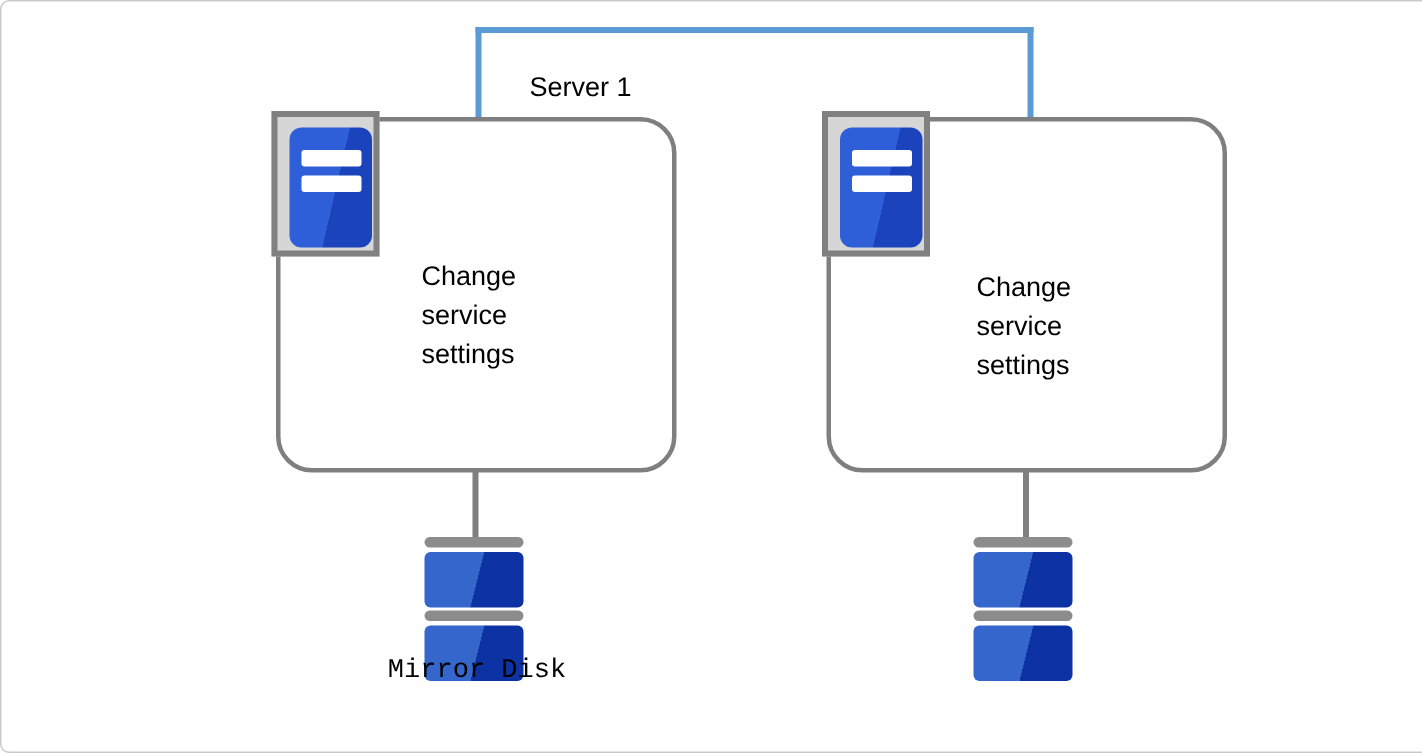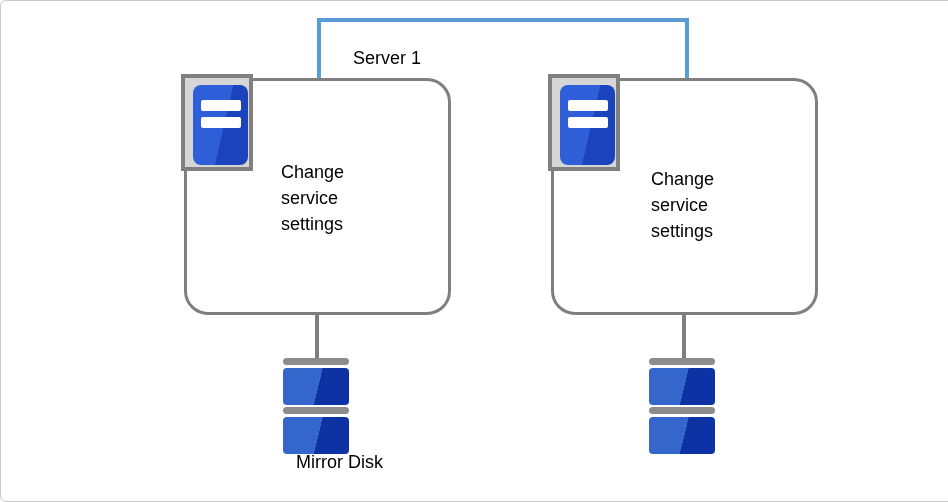--- a/index.html
+++ b/index.html
@@ -56,20 +56,21 @@
   }
   .server-box.b1 { left: 183px; }
   .server-box.b2 { left: 550px; }
 
   .box-text {
     position: absolute;
     font-size: 18px;
     line-height: 26px;
     text-align: left;
     white-space: nowrap;
+    margin-top: 12px;
   }
   .box-text.t1 { left: 280px; top: 158px; }
   .box-text.t2 { left: 650px; top: 165px; }
 
   
   .icon-panel {
     position: absolute;
     top: 73px;
     width: 72px; height: 97px;
     box-sizing: border-box;
@@ -128,26 +129,27 @@
     left: 0;
     width: 66px; height: 37px;
     border-radius: 4px;
     background: linear-gradient(104deg, #3466cb 0%, #3466cb 53%, #0d32a3 53%, #0d32a3 100%);
   }
   .disk-platter.pl1 { top: 10px; }
   .disk-platter.pl2 { top: 59px; }
 
   .disk-label {
     position: absolute;
-    left: 252px; top: 450px;
+    left: 252px; top: 435px;
     width: 130px;
-    text-align: right;
+    text-align: center;
     font-size: 18px;
     line-height: 22px;
     white-space: nowrap;
+    font-family: Liberation Mono, monospace;
   }
 </style>
 </head>
 <body>
 
 <div class="canvas">
 
   <div class="link-h"></div>
   <div class="link-v left"></div>
   <div class="link-v right"></div>

